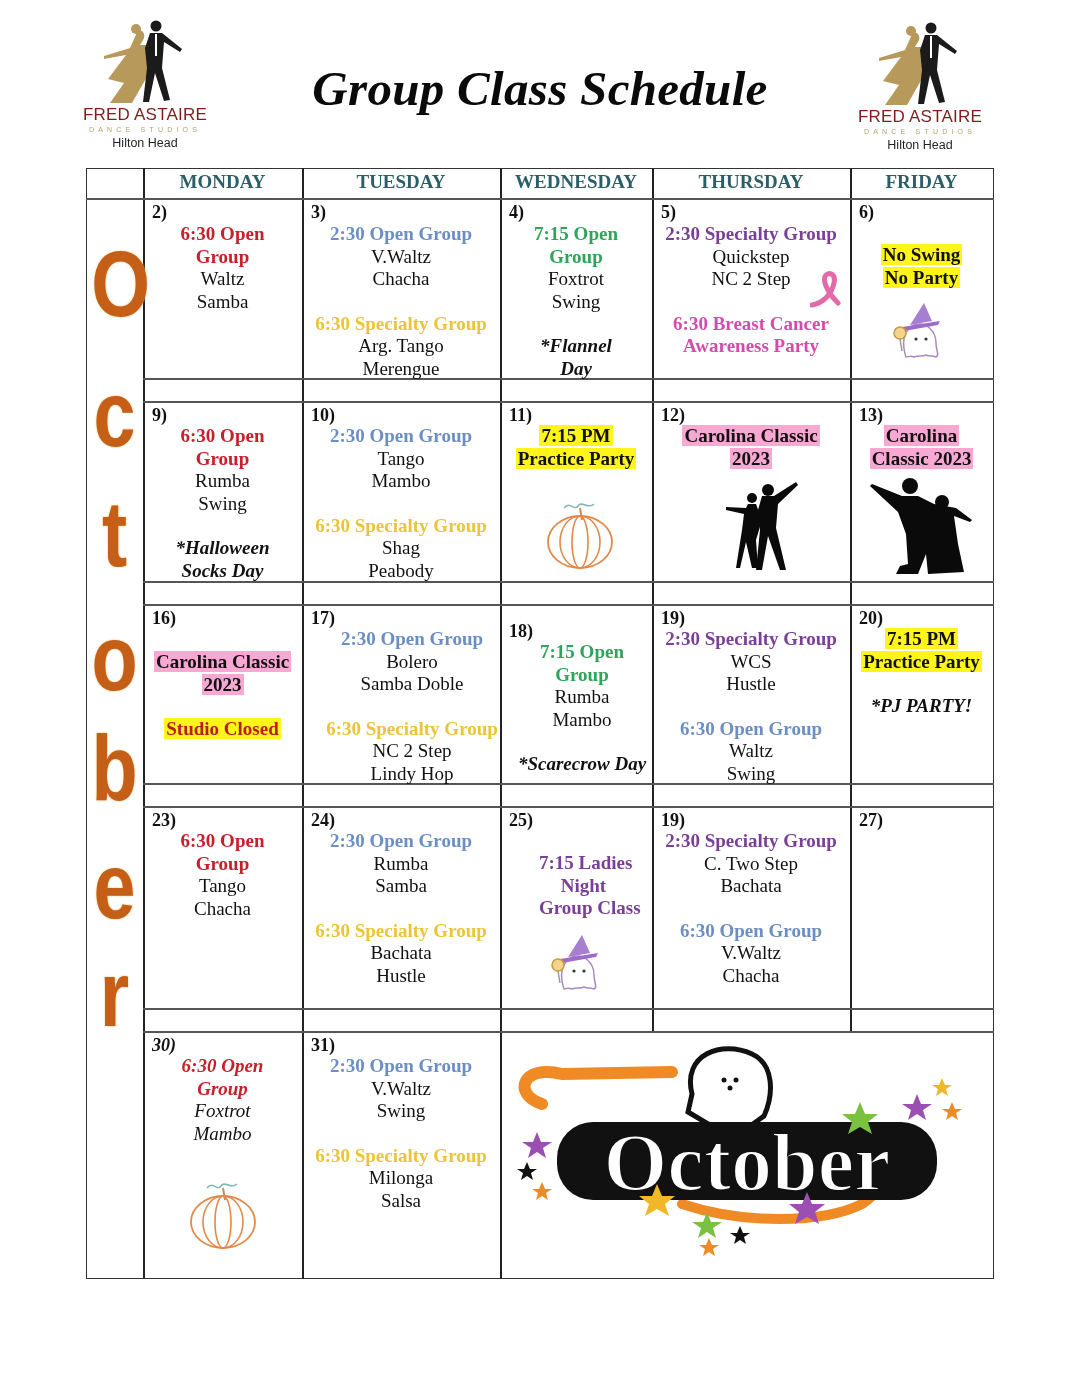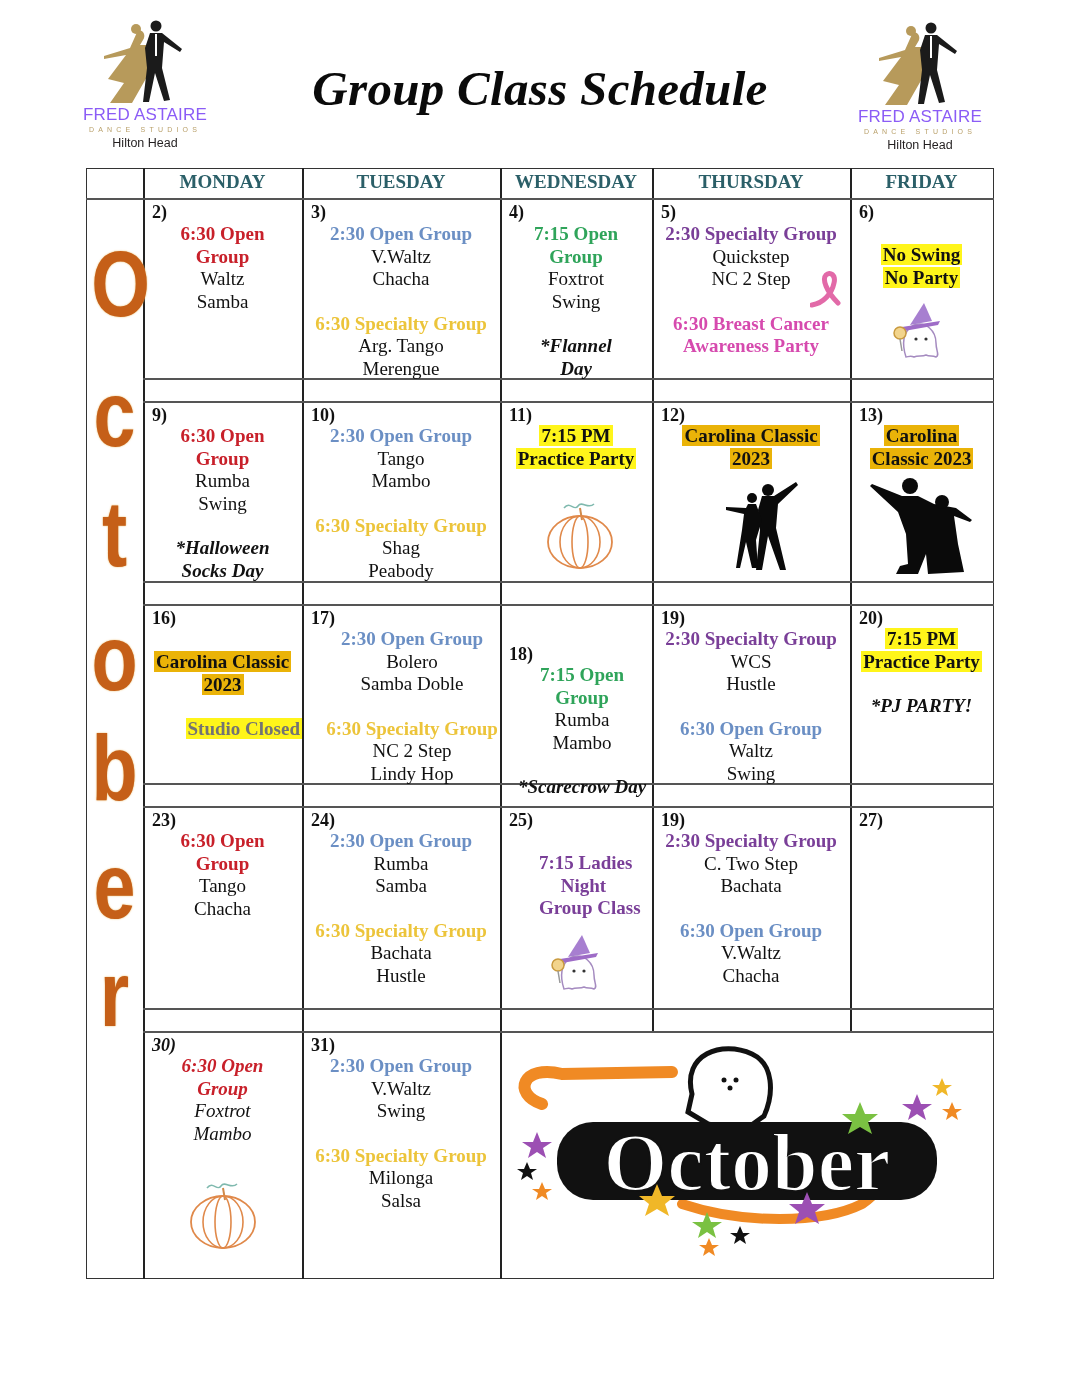--- a/index.html
+++ b/index.html
@@ -2,21 +2,21 @@
 <html><head>
 <meta charset="utf-8">
 <style>
   * { box-sizing: border-box; margin: 0; padding: 0; }
   html, body { width: 1080px; height: 1393px; background: #ffffff; overflow: hidden; }
   body { position: relative; font-family: "Liberation Serif", "DejaVu Serif", serif; color: #111; }
 
   
   .logo { position: absolute; width: 150px; text-align: center; }
   .logo .figure { position: relative; height: 88px; width: 150px; }
-  .logo .brand { font-family: "Liberation Sans", "DejaVu Sans", sans-serif; font-size: 17px; letter-spacing: 0.2px; color: #8b5cf6; line-height: 18px; }
+  .logo .brand { font-family: "Liberation Sans", "DejaVu Sans", sans-serif; font-size: 17px; letter-spacing: 0.2px; color: #7f1d1d; line-height: 18px; }
   .logo .sub { font-family: "Liberation Sans", "DejaVu Sans", sans-serif; font-size: 7px; letter-spacing: 4.2px; color: #b9a06a; line-height: 9px; margin-top: 1px; }
   .logo .loc { font-family: "Liberation Sans", "DejaVu Sans", sans-serif; font-size: 12.5px; color: #231f20; line-height: 15px; margin-top: 2px; }
 
   .title { position: absolute; left: 305px; top: 60px; width: 470px; text-align: center;
            font-family: "Liberation Serif", serif; font-style: italic; font-weight: bold; font-size: 49px; color: #0a0a0a; letter-spacing: 0.3px; }
 
   
   .grid { position: absolute; left: 86px; top: 168px; width: 908px; height: 1111px; border: 1.5px solid #333; }
   .vline { position: absolute; width: 1.5px; background: #222; }
   .hline { position: absolute; height: 2px; background: #555; }
@@ -29,22 +29,22 @@
   .line { display: block; white-space: nowrap; }
   .b { font-weight: bold; }
   .i { font-style: italic; font-weight: bold; }
   .red { color: #c8202a; }
   .blue { color: #6b8fc4; }
   .gold { color: #ecc43a; }
   .green { color: #2fa45a; }
   .purple { color: #7a3f98; }
   .pink { color: #d64aae; }
   .hl-y { background: #fff51a; padding: 0 2px; }
-  .hl-c { background: #eab308; padding: 0 2px; }
-  .orangered { color: #737373; text-align: right; }
+  .hl-c { background: #f9a8d4; padding: 0 2px; }
+  .orangered { color: #b91c1c; }
   .gap { display: block; height: 22px; }
 
   
   .vletter { position: absolute; left: 86px; width: 57px; text-align: center; font-family: "Liberation Sans", "DejaVu Sans", sans-serif;
              font-weight: bold; color: #c55f18; font-size: 92px; line-height: 1; text-shadow: 0 0 2px #e6b25a; transform: scaleX(0.82); }
 
   .art { position: absolute; }
 </style>
 </head>
 <body>
@@ -260,21 +260,21 @@
   <div class="body" style="top:23px;">
     <span class="line b blue">2:30 Open Group</span>
     <span class="line">Bolero</span>
     <span class="line">Samba Doble</span>
     <span class="gap"></span>
     <span class="line b gold">6:30 Specialty Group</span>
     <span class="line">NC 2 Step</span>
     <span class="line">Lindy Hop</span>
   </div>
 </div>
-<div class="cell" style="left:500px; top:641px; width:164px; height:178px;">
+<div class="cell" style="left:500px; top:618px; width:164px; height:178px;">
   <span class="num">18)</span>
   <div class="body" style="top:23px;">
     <span class="line b green">7:15 Open</span>
     <span class="line b green">Group</span>
     <span class="line">Rumba</span>
     <span class="line">Mambo</span>
     <span class="gap"></span>
     <span class="line i">*Scarecrow Day</span>
   </div>
 </div>

